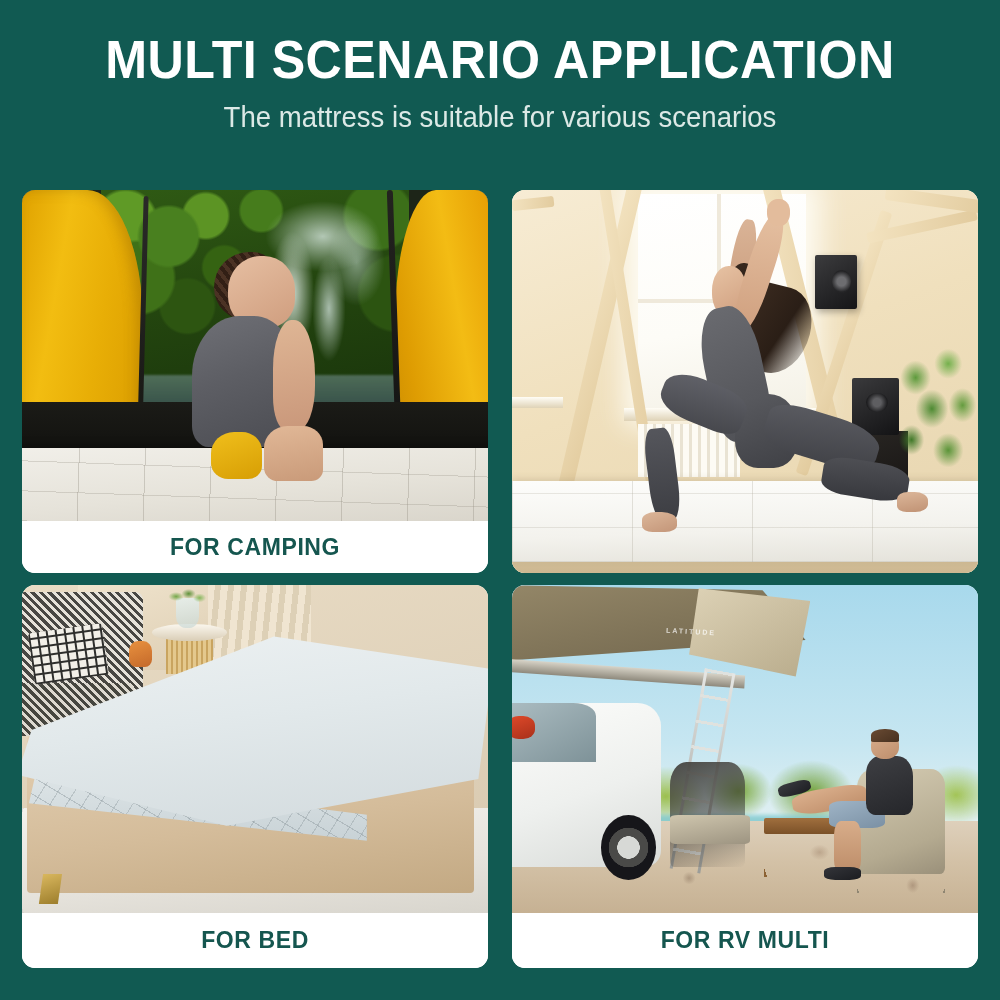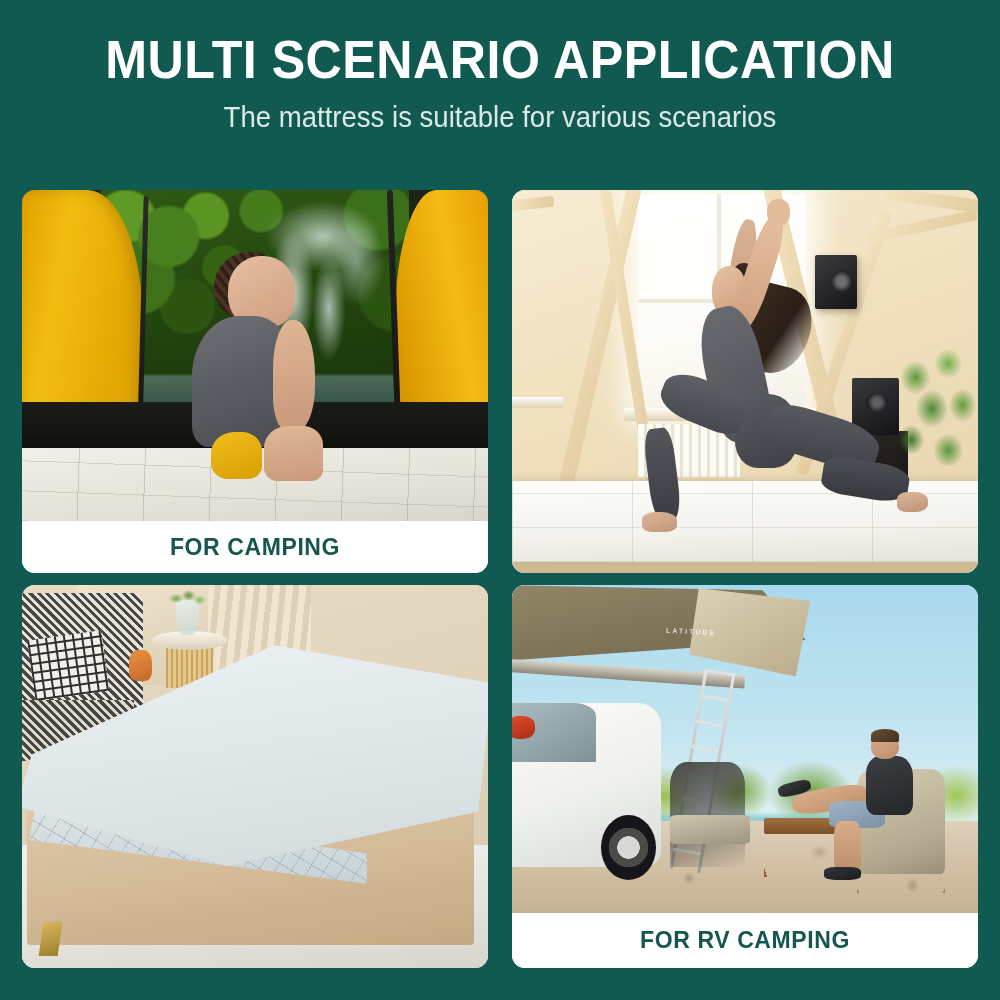--- a/index.html
+++ b/index.html
@@ -723,20 +723,23 @@
       <div class="b-table-leg"></div>
       <div class="b-table"></div>
       <div class="b-vase"></div>
       <div class="b-greens"></div>
       <div class="b-floor"></div>
       <div class="b-base"></div>
       <div class="b-leg"></div>
       <div class="b-side"></div>
       <div class="b-topper"></div>
     </div>
+    <div class="caption">
+      <span class="caption-text">FOR BED</span>
+    </div>
   </div>
 
   <div class="card r2">
     <div class="photo sc-rv">
       <div class="rv-sky"></div>
       <div class="rv-bush"></div>
       <div class="rv-water"></div>
       <div class="rv-ground"></div>
       <div class="rv-tent"></div>
       <div class="rv-tent-fold"></div>
@@ -758,17 +761,17 @@
       <div class="rv-man-leg"></div>
       <div class="rv-man-shoe2"></div>
       <div class="rv-man-shorts"></div>
       <div class="rv-man-torso"></div>
       <div class="rv-man-head"></div>
       <div class="rv-man-hair"></div>
       <div class="rv-man-shin"></div>
       <div class="rv-man-shoe"></div>
     </div>
     <div class="caption">
-      <span class="caption-text">FOR RV CAMPING</span>
+      <span class="caption-text">FOR RV MULTI</span>
     </div>
   </div>
 
 </div>
 
 </body></html>

